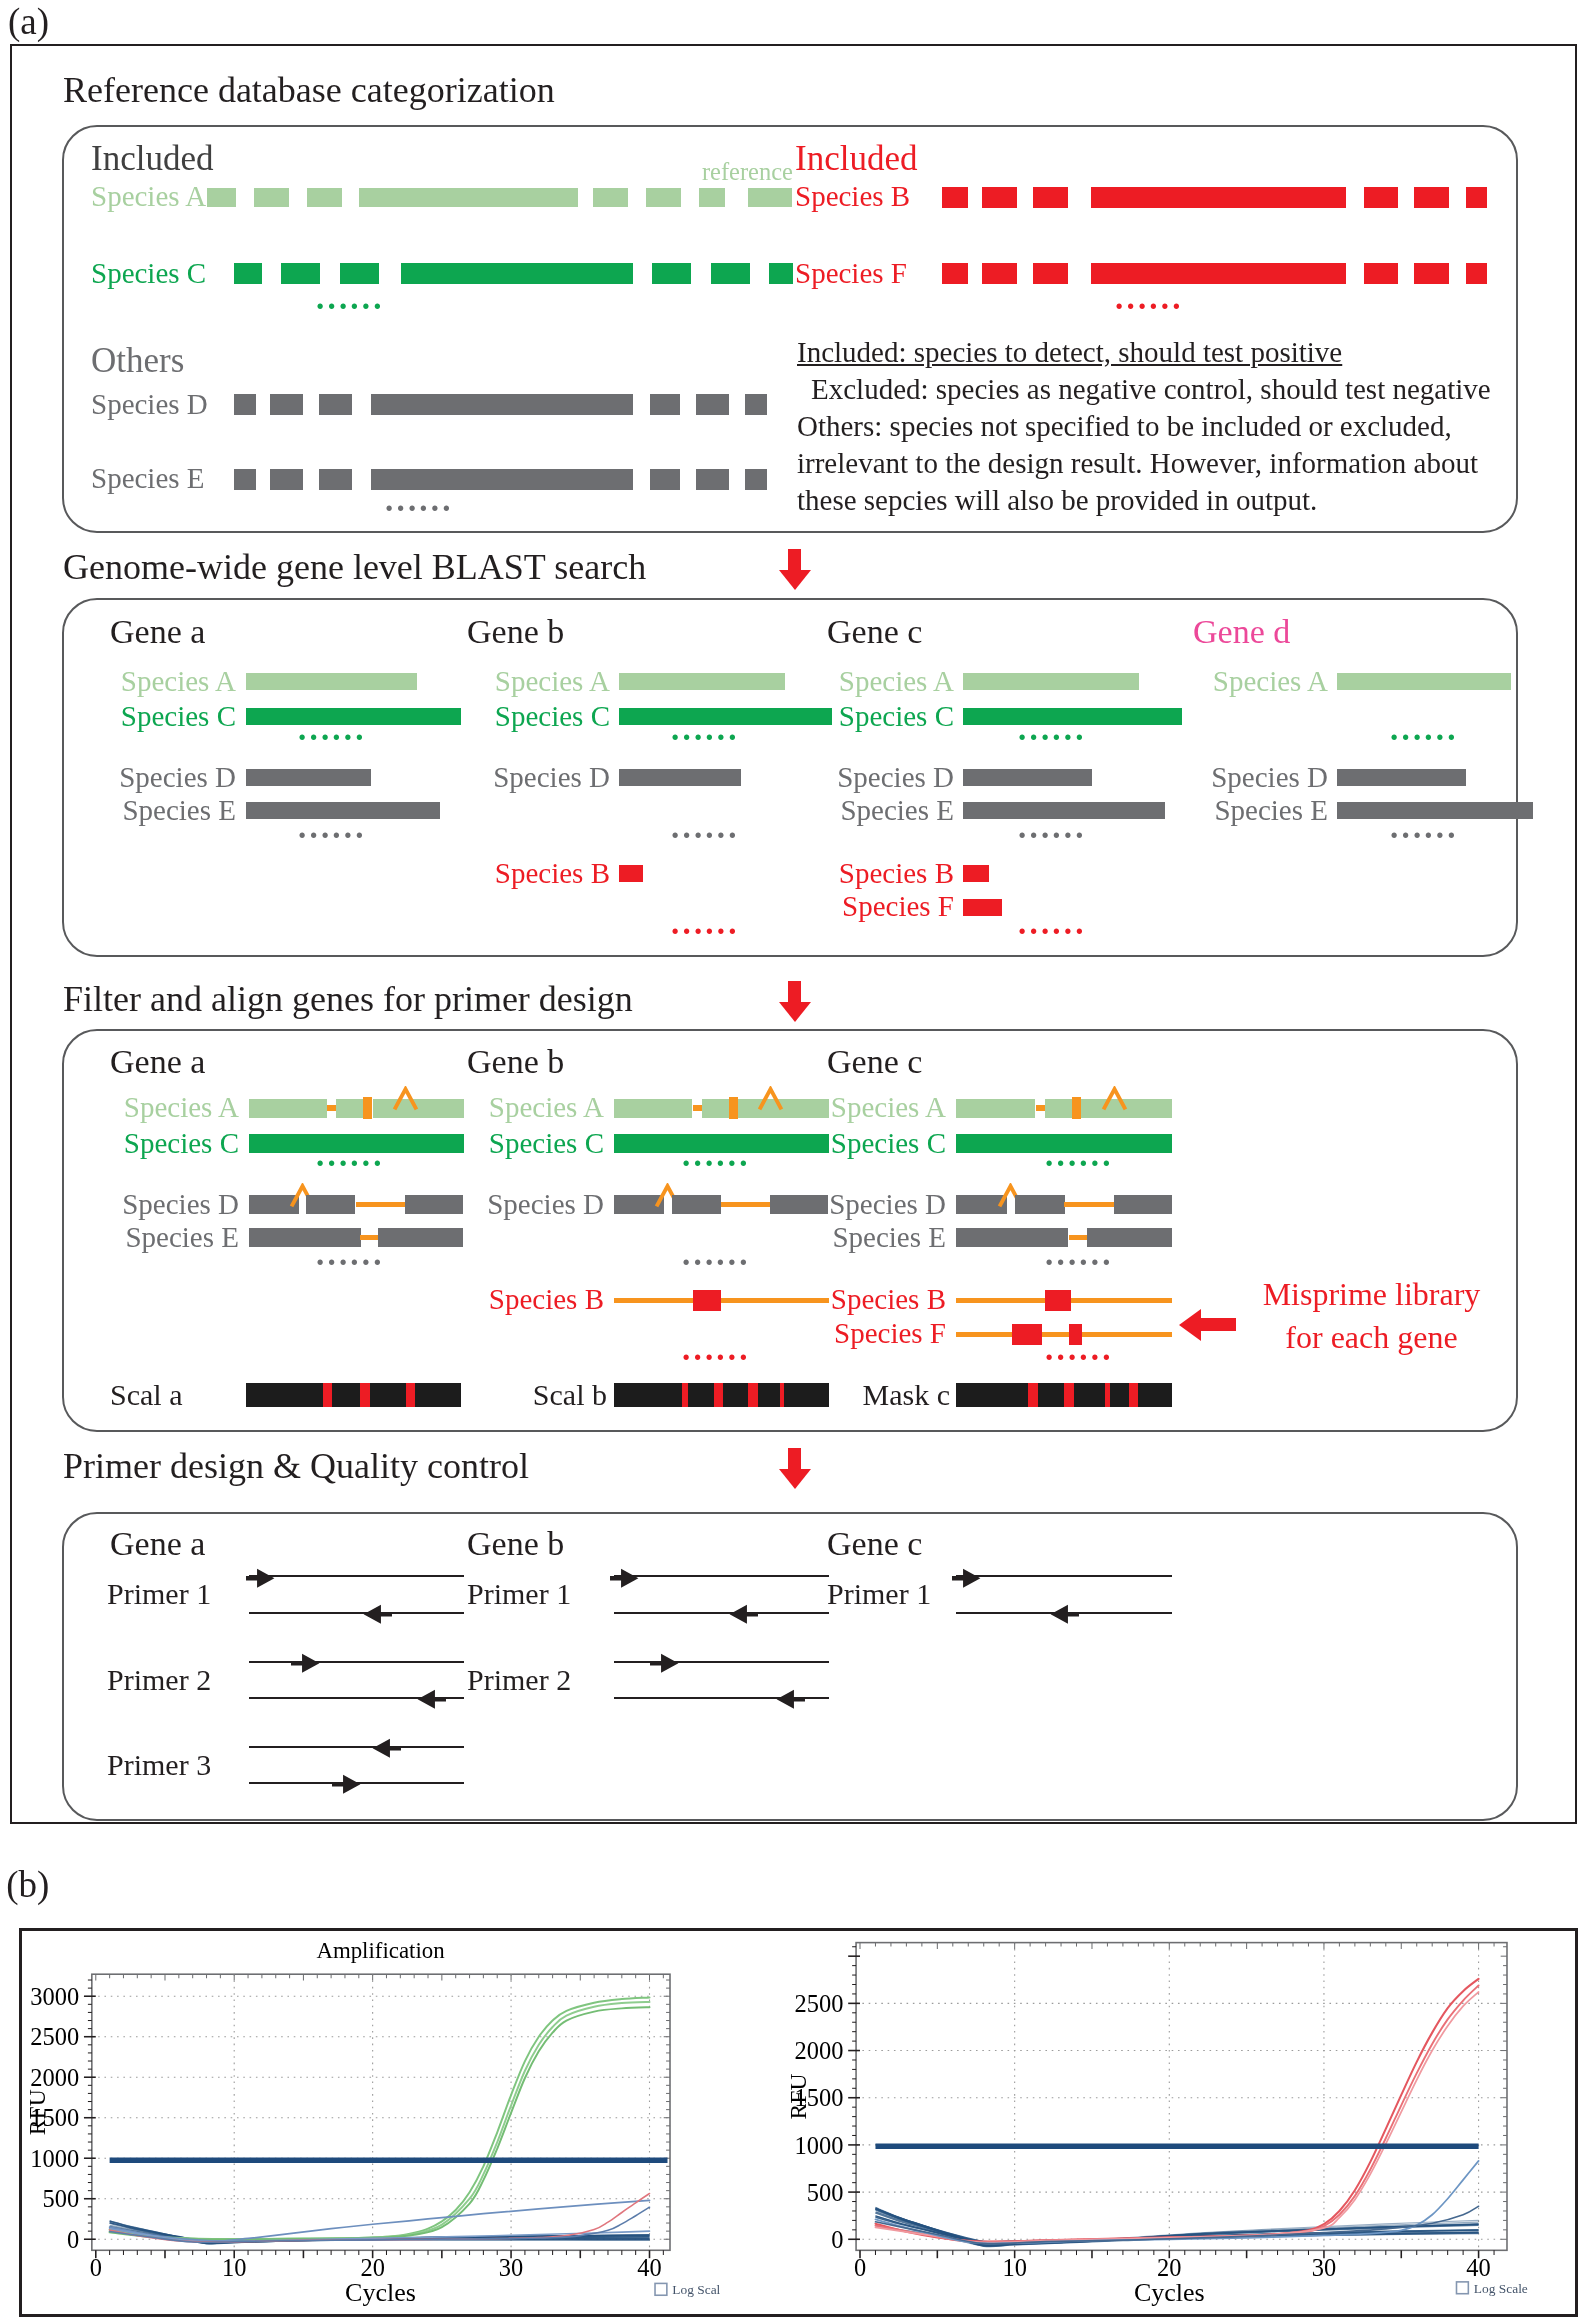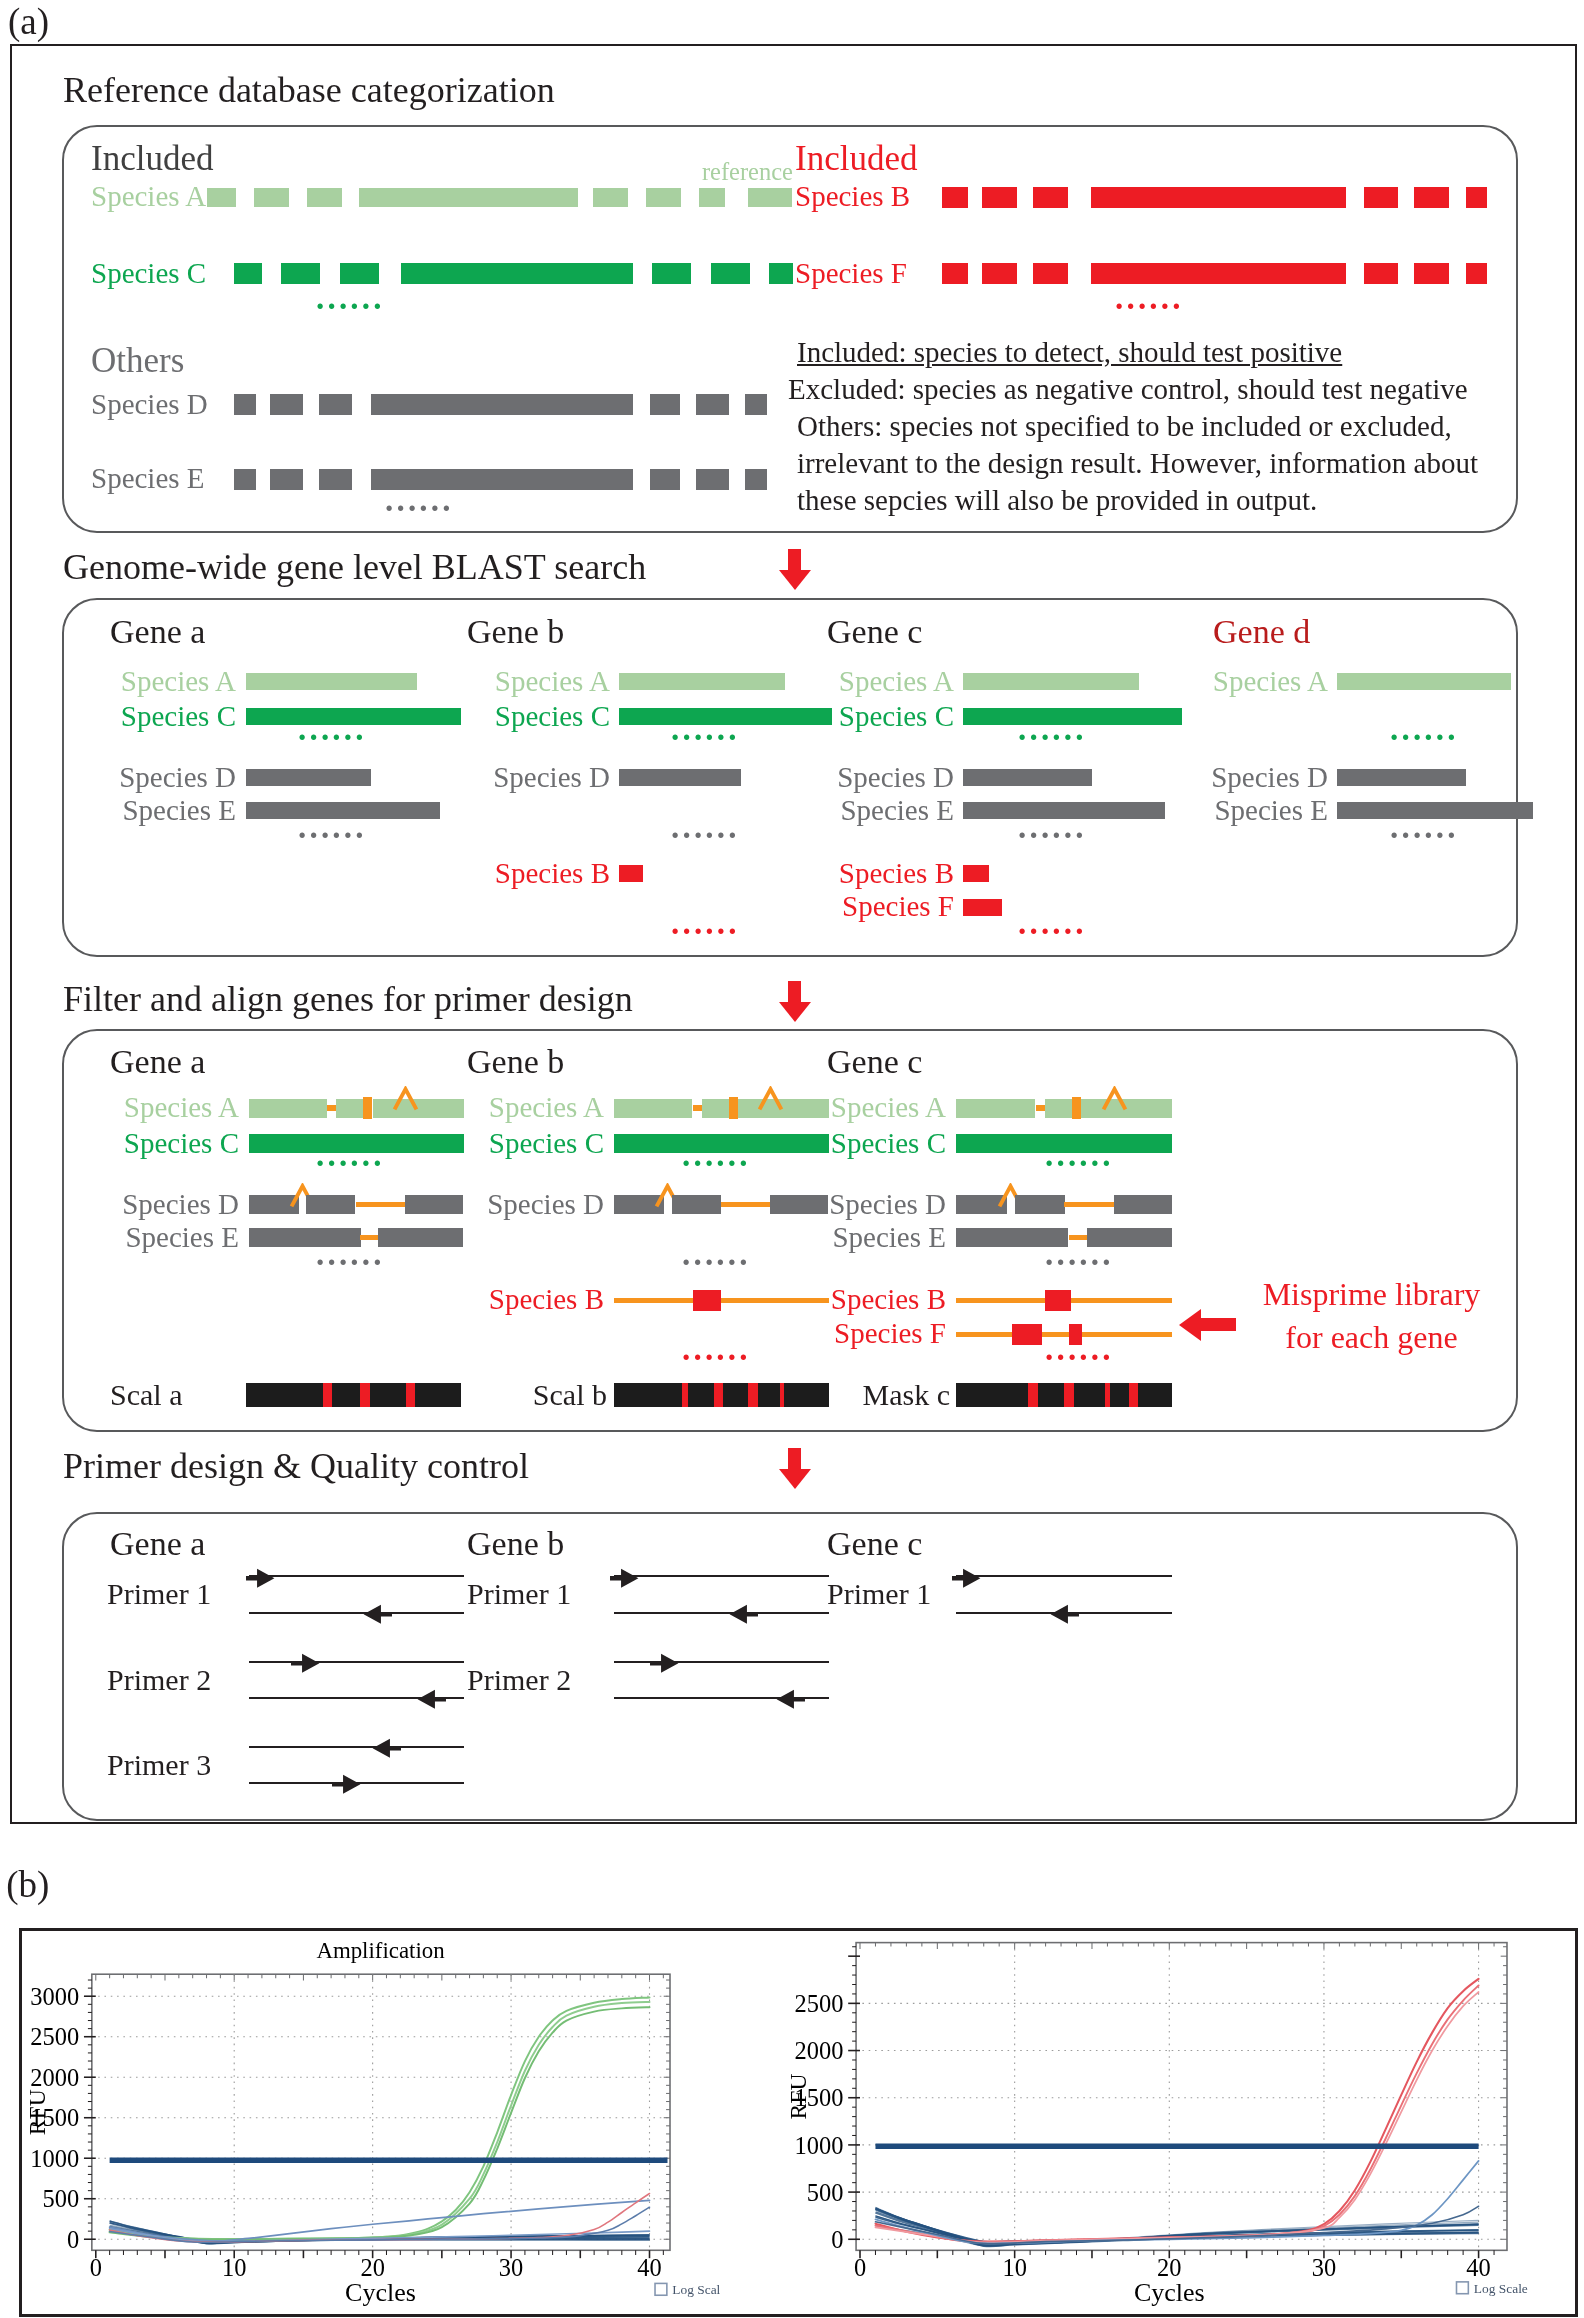--- a/index.html
+++ b/index.html
@@ -47,21 +47,21 @@
   <div class="downarrow-head" style="left:779px;top:1469px;"></div>
 </div>
 <div class="rbox" style="left:62px;top:1512px;width:1452px;height:305px;"></div>
 
 <div class="cat" style="left:91px;top:139px;color:#404040;">Included</div>
 <div class="cat" style="left:795px;top:139px;color:#ed1c24;">Included</div>
 <div class="cat" style="left:91px;top:341px;color:#6d6e71;">Others</div>
 <div class="abs" style="left:667px;top:158px;width:126px;text-align:right;font-size:24.5px;color:#a8d0a0;">reference</div>
 <div id="notes">
     <div class="note-line" style="left: 797px; top: 336px; text-decoration: underline;">Included: species to detect, should test positive</div>
-    <div class="note-line" style="left: 788px; top: 373px;">Excluded: species as negative control, should test negative</div>
+    <div class="note-line" style="left: 811px; top: 373px;">Excluded: species as negative control, should test negative</div>
     <div class="note-line" style="left: 797px; top: 410px; text-align: center;">Others: species not specified to be included or excluded,</div>
     <div class="note-line" style="left: 797px; top: 447px;">irrelevant to the design result. However, information about</div>
     <div class="note-line" style="left: 797px; top: 484px;">these sepcies will also be provided in output.</div>
   </div>
 
 <div class="abs">
   <div class="leftarrow-head" style="left:1179px;top:1309px;"></div>
   <div class="leftarrow-shaft" style="left:1201px;top:1318px;"></div>
 </div>
 <div class="mis-line" style="left:1253px;top:1276px;width:237px;text-align:center;">Misprime library</div>
@@ -152,21 +152,21 @@
     <div style="position: absolute; left: 757px; top: 763px; color: rgb(109, 110, 113); font-size: 29px; white-space: nowrap; line-height: 1; width: 197px; text-align: right;">Species D</div>
     <div style="position: absolute; left: 963px; top: 769px; width: 129px; height: 17.4px; background: rgb(109, 110, 113); border-radius: 0px;"></div>
     <div style="position: absolute; left: 757px; top: 796px; color: rgb(109, 110, 113); font-size: 29px; white-space: nowrap; line-height: 1; width: 197px; text-align: right;">Species E</div>
     <div style="position: absolute; left: 963px; top: 802px; width: 202px; height: 17.4px; background: rgb(109, 110, 113); border-radius: 0px;"></div>
     <div style="position: absolute; left: 1018px; top: 811px; color: rgb(109, 110, 113); font-size: 33px; white-space: nowrap; line-height: 1; font-weight: bold; letter-spacing: 3.2px;">......</div>
     <div style="position: absolute; left: 757px; top: 859px; color: rgb(237, 28, 36); font-size: 29px; white-space: nowrap; line-height: 1; width: 197px; text-align: right;">Species B</div>
     <div style="position: absolute; left: 963px; top: 865px; width: 26px; height: 17.4px; background: rgb(237, 28, 36); border-radius: 0px;"></div>
     <div style="position: absolute; left: 757px; top: 892px; color: rgb(237, 28, 36); font-size: 29px; white-space: nowrap; line-height: 1; width: 197px; text-align: right;">Species F</div>
     <div style="position: absolute; left: 963px; top: 899px; width: 39px; height: 17.4px; background: rgb(237, 28, 36); border-radius: 0px;"></div>
     <div style="position: absolute; left: 1018px; top: 907px; color: rgb(237, 28, 36); font-size: 33px; white-space: nowrap; line-height: 1; font-weight: bold; letter-spacing: 3.2px;">......</div>
-    <div style="position: absolute; left: 1193px; top: 615px; color: #b91c1c; font-size: 34px; white-space: nowrap; line-height: 1; margin-left: 20px;">Gene d</div>
+    <div style="position: absolute; left: 1193px; top: 615px; color: #ec4899; font-size: 34px; white-space: nowrap; line-height: 1;">Gene d</div>
     <div style="position: absolute; left: 1131px; top: 667px; color: rgb(168, 208, 160); font-size: 29px; white-space: nowrap; line-height: 1; width: 197px; text-align: right;">Species A</div>
     <div style="position: absolute; left: 1337px; top: 673px; width: 174px; height: 17.4px; background: rgb(168, 208, 160); border-radius: 0px;"></div>
     <div style="position: absolute; left: 1390px; top: 713px; color: rgb(13, 166, 80); font-size: 33px; white-space: nowrap; line-height: 1; font-weight: bold; letter-spacing: 3.2px;">......</div>
     <div style="position: absolute; left: 1131px; top: 763px; color: rgb(109, 110, 113); font-size: 29px; white-space: nowrap; line-height: 1; width: 197px; text-align: right;">Species D</div>
     <div style="position: absolute; left: 1337px; top: 769px; width: 129px; height: 17.4px; background: rgb(109, 110, 113); border-radius: 0px;"></div>
     <div style="position: absolute; left: 1131px; top: 796px; color: rgb(109, 110, 113); font-size: 29px; white-space: nowrap; line-height: 1; width: 197px; text-align: right;">Species E</div>
     <div style="position: absolute; left: 1337px; top: 802px; width: 196px; height: 17.4px; background: rgb(109, 110, 113); border-radius: 0px;"></div>
     <div style="position: absolute; left: 1390px; top: 811px; color: rgb(109, 110, 113); font-size: 33px; white-space: nowrap; line-height: 1; font-weight: bold; letter-spacing: 3.2px;">......</div>
     <div style="position: absolute; left: 110px; top: 1045px; color: rgb(35, 31, 32); font-size: 34px; white-space: nowrap; line-height: 1;">Gene a</div>
     <div style="position: absolute; left: 42px; top: 1093px; color: rgb(168, 208, 160); font-size: 29px; white-space: nowrap; line-height: 1; width: 197px; text-align: right;">Species A</div>

